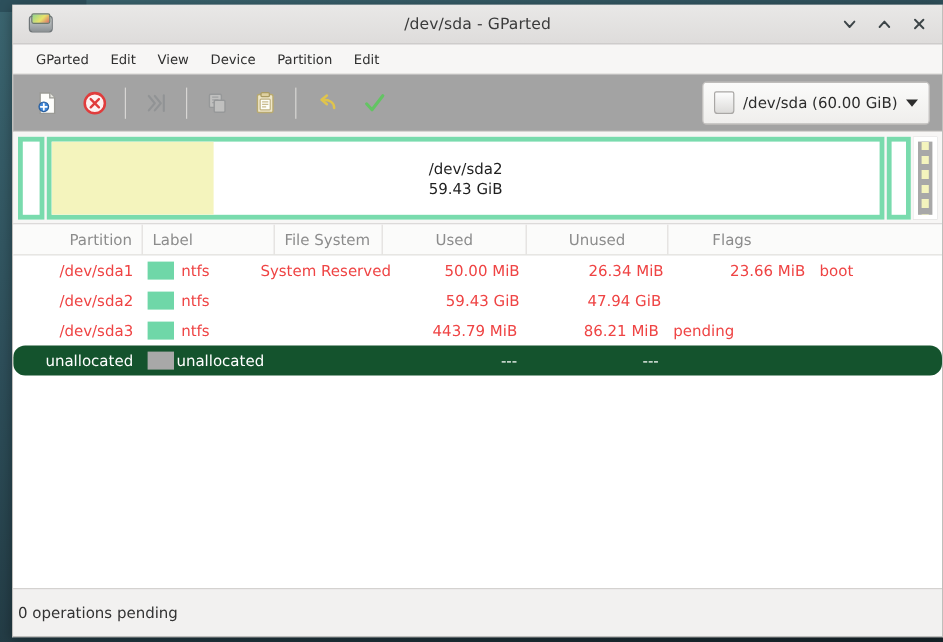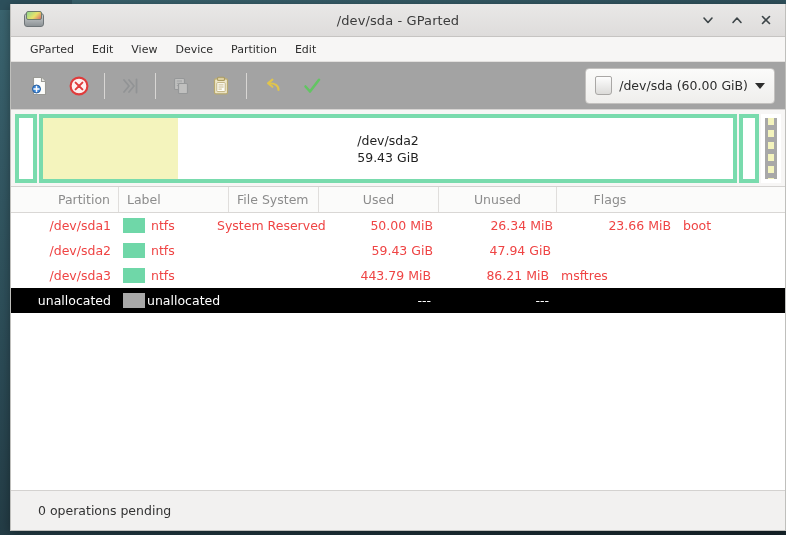--- a/index.html
+++ b/index.html
@@ -254,22 +254,23 @@
 
   .row {
     display: flex;
     height: 25px;
     min-height: 25px;
     align-items: center;
     font-size: 12.5px;
     color: #ef4444;
   }
   .row.selected {
-    background: #000000;
+    background: #14532d;
     color: #ffffff;
+    border-radius: 10px;
   }
   .cell { padding: 0 8px; display: flex; align-items: center; white-space: nowrap; }
 
   
   .c-part   { width: 108px; justify-content: flex-end; }
   .c-fs     { width: 90px;  justify-content: flex-start; gap: 0; padding-left: 4px; }
   .c-label  { width: 110px; }
   .c-size   { width: 122px; justify-content: flex-end; }
   .c-used   { width: 120px; justify-content: flex-end; }
   .c-unused { width: 118px; justify-content: flex-end; }
@@ -285,21 +286,21 @@
   #table-body { flex: 1 1 auto; background: #ffffff; }
 
   
   #statusbar {
     height: 40px;
     min-height: 40px;
     background: #f2f1f0;
     border-top: 1px solid #d4d2d0;
     display: flex;
     align-items: center;
-    padding-left: 27px;
+    padding-left: 4px;
   }
   #status-text {
     font-size: 12.5px;
     color: #333333;
   }
 </style>
 </head>
 <body>
 
 <div id="desktop">
@@ -471,21 +472,21 @@
 
       <div class="row">
         <div class="cell c-part">/dev/sda3</div>
         <div class="cell c-fs">
           <span class="fs-swatch" style="background:#6fd7a8;"></span>
           <span class="fs-name">ntfs</span>
         </div>
         <div class="cell c-label"></div>
         <div class="cell c-used">443.79 MiB</div>
         <div class="cell c-unused">86.21 MiB</div>
-        <div class="cell c-flags" style="justify-content:flex-start;padding-left:4px;">msftres</div>
+        <div class="cell c-flags" style="justify-content:flex-start;padding-left:4px;">pending</div>
       </div>
 
       <div class="row selected">
         <div class="cell c-part">unallocated</div>
         <div class="cell c-fs">
           <span class="fs-swatch" style="background:#a8a8a8;margin-right:2px;"></span>
           <span class="fs-name">unallocated</span>
         </div>
         <div class="cell c-label"></div>
         <div class="cell c-used">---</div>

